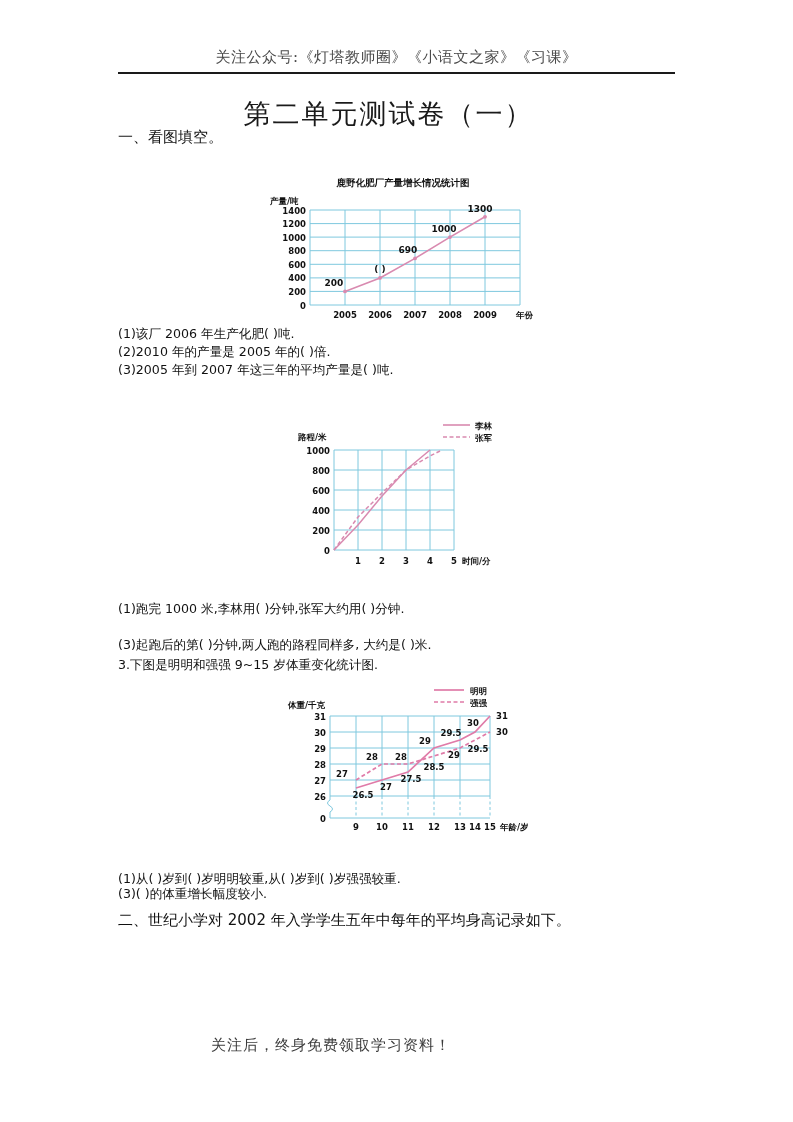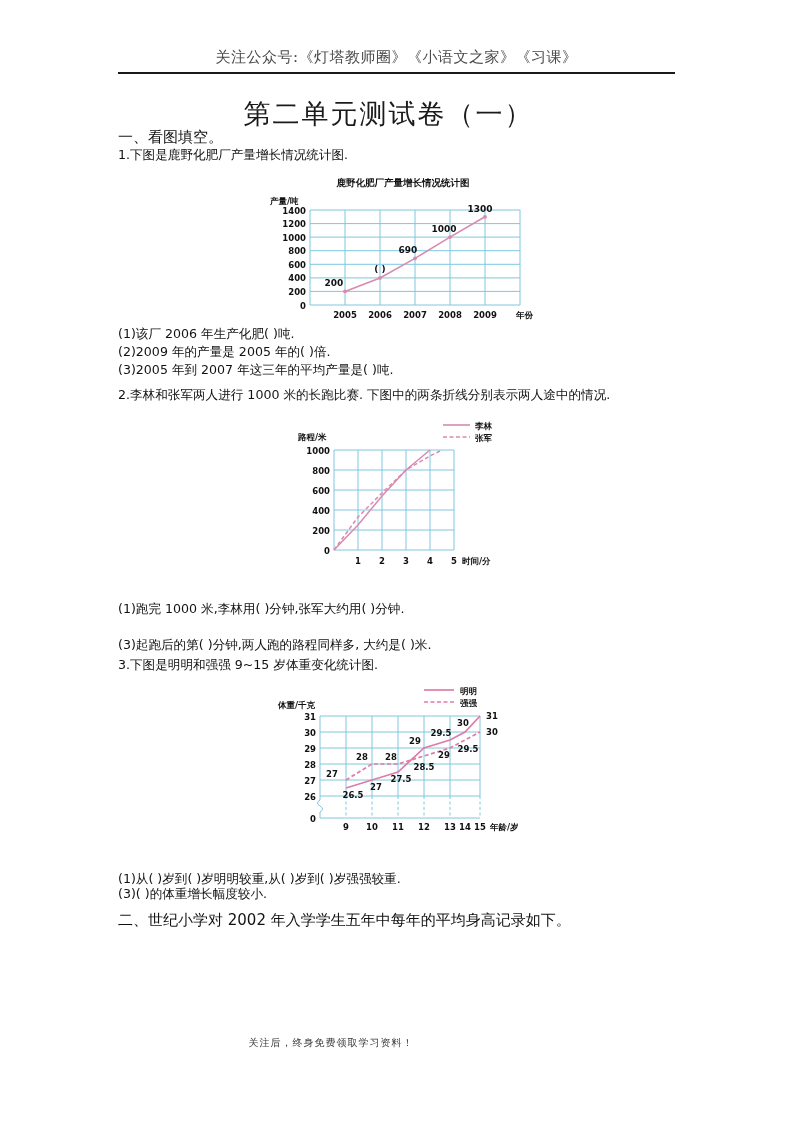--- a/index.html
+++ b/index.html
@@ -38,38 +38,37 @@
     white-space:nowrap;letter-spacing:0px;
   }
   .txt.small{font-size:15px;}
 
   
   .chart{position:absolute;}
   .chart svg{display:block;}
 
   .footer{
     position:absolute;left:0;top:1036px;width:662px;text-align:center;
-    font-size:10px;color:#3b3b3b;font-family:"DejaVu Serif",serif;
+    font-size:15px;color:#3b3b3b;font-family:"DejaVu Serif",serif;
     letter-spacing:1px;
   }
 </style>
 </head>
 <body>
 
 <div class="page">
 
   <div class="banner">
     <div class="banner-text">关注公众号:《灯塔教师圈》《小语文之家》《习课》</div>
   </div>
   <div class="banner-rule"></div>
 
   <div class="doc-title">第二单元测试卷（一）</div>
 
   <div class="txt small" style="top:128px;">一、看图填空。</div>
-  <div class="txt" style="top:147px;">1.下图是鹿野化肥厂产量增长情况统计图.</div>
 
   <div class="chart" style="left:258px;top:176px;">
     <svg width="290" height="148" viewBox="0 0 290 148">
 
       <text x="145" y="10" font-family="DejaVu Sans, sans-serif" font-size="9.5" font-weight="bold" text-anchor="middle" fill="#111">鹿野化肥厂产量增长情况统计图</text>
 
       <text x="12" y="28" font-family="DejaVu Sans, sans-serif" font-size="8.5" font-weight="bold" fill="#111">产量/吨</text>
 
       <g stroke="#7ec8de" stroke-width="1" fill="none">
 
@@ -124,23 +123,22 @@
         <text x="76" y="110">200</text>
         <text x="122" y="96">(        )</text>
         <text x="150" y="77">690</text>
         <text x="186" y="56">1000</text>
         <text x="222" y="36">1300</text>
       </g>
     </svg>
   </div>
 
   <div class="txt" style="top:326px;">(1)该厂 2006 年生产化肥(        )吨.</div>
-  <div class="txt" style="top:344px;">(2)2009 年的产量是 2005 年的(        )倍.</div>
+  <div class="txt" style="top:344px;">(2)2010 年的产量是 2005 年的(        )倍.</div>
   <div class="txt" style="top:362px;">(3)2005 年到 2007 年这三年的平均产量是(        )吨.</div>
-  <div class="txt" style="top:387px;">2.李林和张军两人进行 1000 米的长跑比赛. 下图中的两条折线分别表示两人途中的情况.</div>
 
   <div class="chart" style="left:278px;top:412px;">
     <svg width="250" height="158" viewBox="0 0 250 158">
 
       <g>
         <line x1="165" y1="13" x2="192" y2="13" stroke="#d98ab0" stroke-width="1.6"></line>
         <text x="197" y="16.5" font-family="DejaVu Sans, sans-serif" font-size="8.5" font-weight="bold" fill="#111">李林</text>
         <line x1="165" y1="25" x2="192" y2="25" stroke="#d98ab0" stroke-width="1.6" stroke-dasharray="4 2.5"></line>
         <text x="197" y="28.5" font-family="DejaVu Sans, sans-serif" font-size="8.5" font-weight="bold" fill="#111">张军</text>
       </g>
@@ -183,21 +181,21 @@
       <polyline points="56,138 80,113 104,84 128,58 152,38" fill="none" stroke="#d98ab0" stroke-width="1.5"></polyline>
 
       <polyline points="56,138 80,105 104,81 128,58 152,44 164,38" fill="none" stroke="#d98ab0" stroke-width="1.5" stroke-dasharray="4 2.5"></polyline>
     </svg>
   </div>
 
   <div class="txt" style="top:601px;">(1)跑完 1000 米,李林用(        )分钟,张军大约用(        )分钟.</div>
   <div class="txt" style="top:637px;">(3)起跑后的第(        )分钟,两人跑的路程同样多, 大约是(        )米.</div>
   <div class="txt" style="top:657px;">3.下图是明明和强强 9~15 岁体重变化统计图.</div>
 
-  <div class="chart" style="left:264px;top:678px;">
+  <div class="chart" style="left:274px;top:678px;">
     <svg width="290" height="158" viewBox="0 0 290 158">
 
       <g>
         <line x1="160" y1="12" x2="190" y2="12" stroke="#e07ba8" stroke-width="1.7"></line>
         <text x="196" y="15.5" font-family="DejaVu Sans, sans-serif" font-size="8.5" font-weight="bold" fill="#111">明明</text>
         <line x1="160" y1="24" x2="190" y2="24" stroke="#e07ba8" stroke-width="1.7" stroke-dasharray="4 2.5"></line>
         <text x="196" y="27.5" font-family="DejaVu Sans, sans-serif" font-size="8.5" font-weight="bold" fill="#111">强强</text>
       </g>
 
       <text x="14" y="30" font-family="DejaVu Sans, sans-serif" font-size="8.5" font-weight="bold" fill="#111">体重/千克</text>

